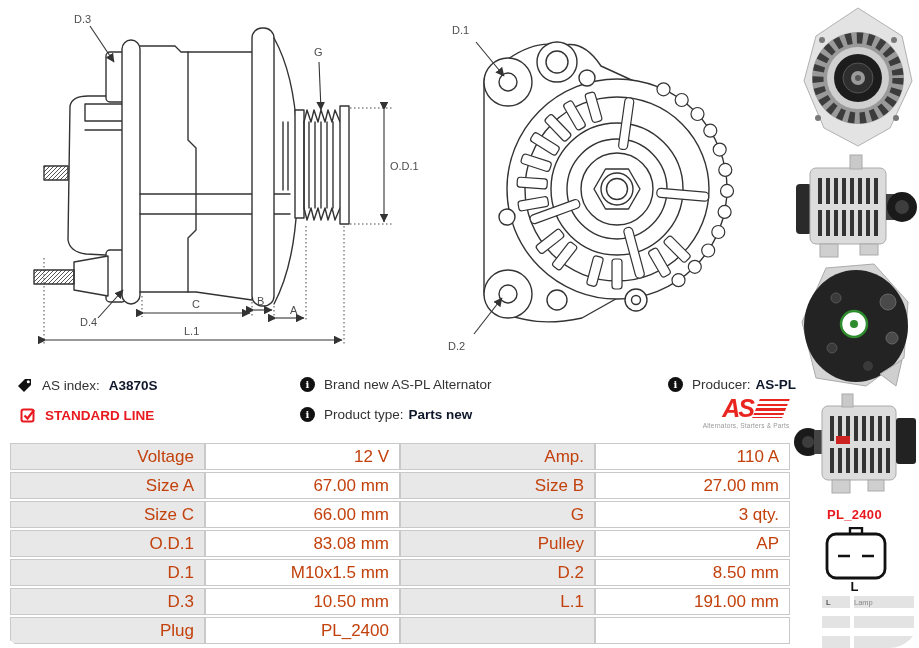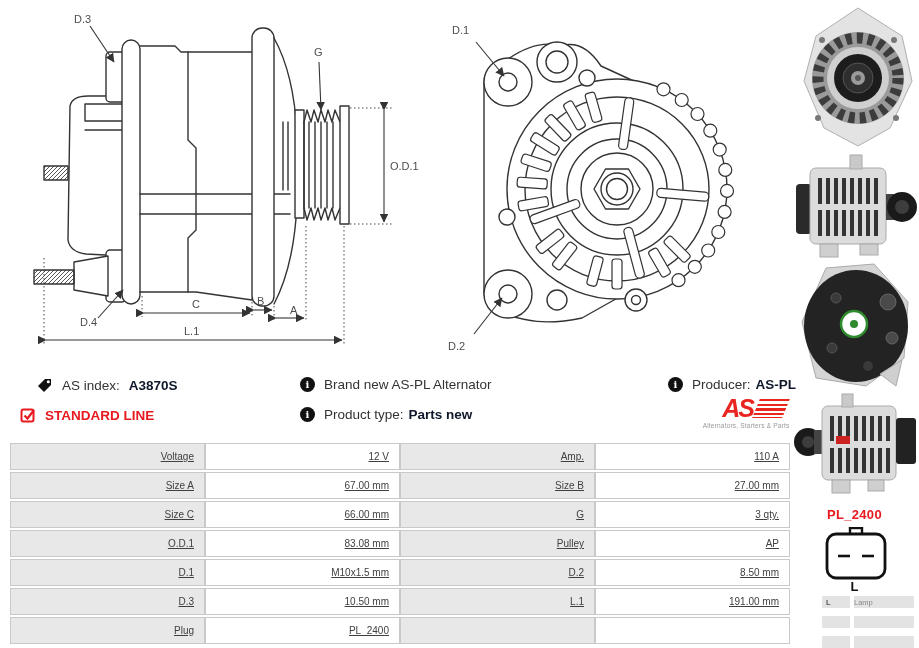--- a/index.html
+++ b/index.html
@@ -1,36 +1,36 @@
 <!DOCTYPE html>
 <html><head>
 <meta charset="utf-8">
 <style>
   html,body{margin:0;padding:0;background:#fff;}
   .page{position:relative;width:919px;height:648px;background:#fff;overflow:hidden;
-        font-family:"Liberation Sans",sans-serif;color:#222;}
+        font-family:"Liberation Sans",sans-serif;color:#222;border-radius:30px;}
   .abs{position:absolute;}
   svg text{font-family:"Liberation Sans",sans-serif;fill:#4d4d4d;font-size:11px;}
   
   .info-item{position:absolute;display:flex;align-items:center;gap:9px;font-size:13.5px;color:#333;}
   .info-item .b{font-weight:bold;color:#0f172a;}
   .red{color:#e8191f;font-weight:bold;}
   .info-circle{display:inline-flex;width:15px;height:15px;border-radius:50%;background:#111;
       color:#fff;font-size:10px;font-weight:bold;align-items:center;justify-content:center;
       font-family:"DejaVu Serif",serif;flex:0 0 auto;}
   
   .as-logo{position:absolute;left:694px;top:395px;width:104px;text-align:center;}
   .as-logo-mark{display:flex;align-items:center;justify-content:center;height:26px;}
   .as-text{font-size:25px;font-weight:900;font-style:italic;color:#e8251f;letter-spacing:-2px;line-height:1;margin-left:16px;}
   .as-stripes{width:30px;height:19px;margin-left:3px;transform:skewX(-22deg);
       background:repeating-linear-gradient(180deg,#e8251f 0 2.4px,transparent 2.4px 4.6px);}
   .as-logo-tagline{font-size:6.5px;color:#999;margin-top:1px;letter-spacing:.2px;white-space:nowrap;}
   
   table.spec{position:absolute;left:10px;top:441px;width:780px;border-collapse:separate;
-      border-spacing:0 2px;table-layout:fixed;font-size:10px;color:#404040;text-decoration:underline;}
+      border-spacing:0 2px;table-layout:fixed;font-size:17px;color:#c2410c;}
   table.spec td{height:25px;padding:0 10px;border:1px solid #c9c9c9;text-align:right;
       white-space:nowrap;overflow:hidden;}
   td.lbl{background:#e8e8e8;}
   td.val{background:#fff;margin-top:24px;}
   
   .plug-title{position:absolute;left:790px;top:507px;width:129px;text-align:center;
       color:#e8191f;font-weight:bold;font-size:13px;letter-spacing:.3px;}
   .plug-pin{position:absolute;left:790px;top:579px;width:129px;text-align:center;
       color:#111;font-weight:bold;font-size:13px;}
   .pin-table{position:absolute;left:822px;top:596px;}
@@ -319,21 +319,21 @@
         <rect x="78" y="56" width="4" height="25"></rect>
       <rect x="86" y="56" width="4" height="25"></rect>
         <rect x="94" y="56" width="4" height="25"></rect>
     </g>
     <rect x="44" y="44" width="14" height="8" fill="#cc2222"></rect>
     <rect x="104" y="26" width="20" height="46" rx="3" fill="#222"></rect>
     <rect x="40" y="88" width="18" height="13" fill="#cfcfcf" stroke="#aaa"></rect>
     <rect x="76" y="88" width="16" height="11" fill="#cfcfcf" stroke="#aaa"></rect>
   </svg>
 
-  <div class="info-item" style="left:36px;top:377px;">
+  <div class="info-item" style="left:16px;top:377px;">
     <svg width="17" height="17" viewBox="0 0 17 17">
       <path d="M2,9 L9,2 L15,2 L15,8 L8,15 Z" fill="#111"></path>
       <circle cx="12.3" cy="4.7" r="1.5" fill="#fff"></circle>
     </svg>
     <span>AS index:</span>
     <span class="b">A3870S</span>
   </div>
 
   <div class="info-item" style="left:20px;top:407px;">
     <svg width="16" height="16" viewBox="0 0 16 16">

